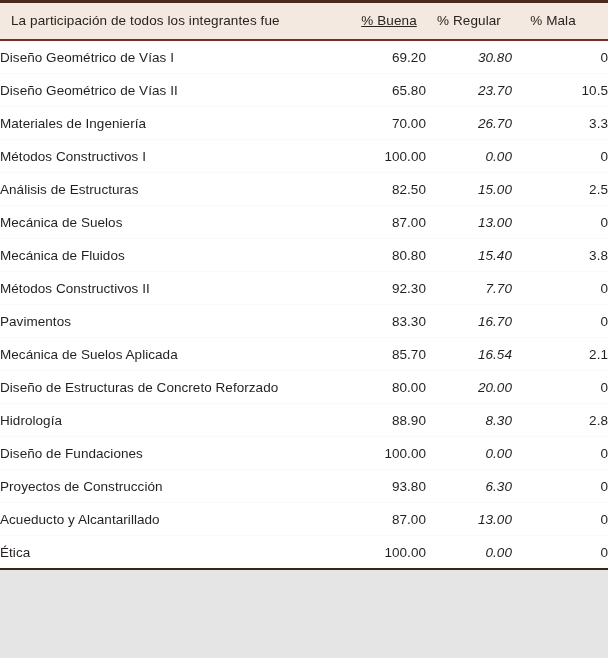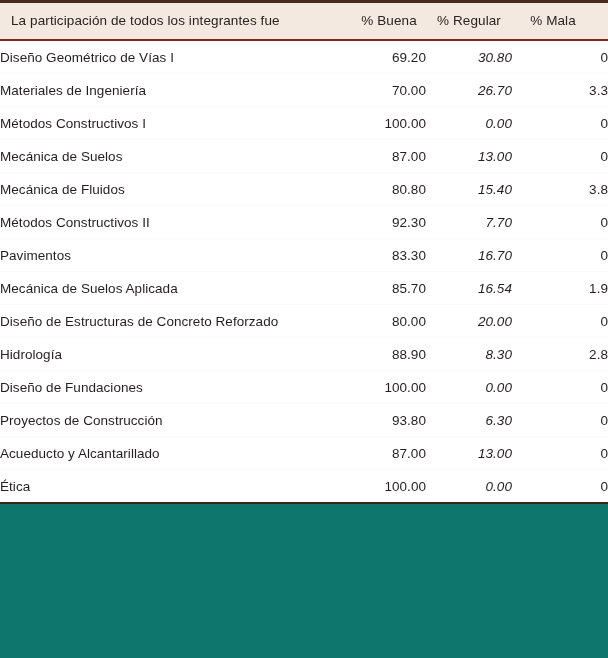--- a/index.html
+++ b/index.html
@@ -12,21 +12,21 @@
     height: 658px;
     overflow: hidden;
     font-family: "Liberation Sans", sans-serif;
     color: #231f20;
   }
 
   .table-wrap {
     width: 608px;
     height: 658px;
     box-sizing: border-box;
-    background: #0f766e;
+    background: #e5e5e5;
     position: relative;
   }
 
   table.data-table {
     width: 608px;
     border-collapse: collapse;
     table-layout: fixed;
     border-top: 3px solid #4a2a18;
     border-bottom: 2px solid #3b2414;
   }
@@ -51,21 +51,21 @@
     letter-spacing: 0.1px;
   }
 
   thead th.th-label {
     text-align: left;
     padding-left: 11px;
   }
   thead th.th-num {
     text-align: center;
   }
-  thead th.th-buena  { padding-right: 0px; }
+  thead th.th-buena  { padding-right: 0px; text-decoration: underline; }
   thead th.th-reg    { padding-right: 0px; }
   thead th.th-mala   { padding-right: 14px; }
 
   tbody tr.data-row {
     background: #ffffff;
   }
   tbody tr.data-row td {
     font-size: 13.5px;
     color: #231f20;
     height: 32px;
@@ -111,32 +111,44 @@
       </tr>
     </thead>
     <tbody id="table-body">
         <tr class="data-row">
           <td class="cell-label">Diseño Geométrico de Vías I</td>
           <td class="cell-num cell-buena">69.20</td>
           <td class="cell-num cell-reg">30.80</td>
           <td class="cell-num cell-mala">0</td>
         </tr>
         <tr class="data-row">
+          <td class="cell-label">Diseño Geométrico de Vías II</td>
+          <td class="cell-num cell-buena">65.80</td>
+          <td class="cell-num cell-reg">23.70</td>
+          <td class="cell-num cell-mala">10.5</td>
+        </tr>
+        <tr class="data-row">
           <td class="cell-label">Materiales de Ingeniería</td>
           <td class="cell-num cell-buena">70.00</td>
           <td class="cell-num cell-reg">26.70</td>
           <td class="cell-num cell-mala">3.3</td>
         </tr>
         <tr class="data-row">
           <td class="cell-label">Métodos Constructivos I</td>
           <td class="cell-num cell-buena">100.00</td>
           <td class="cell-num cell-reg">0.00</td>
           <td class="cell-num cell-mala">0</td>
         </tr>
         <tr class="data-row">
+          <td class="cell-label">Análisis de Estructuras</td>
+          <td class="cell-num cell-buena">82.50</td>
+          <td class="cell-num cell-reg">15.00</td>
+          <td class="cell-num cell-mala">2.5</td>
+        </tr>
+        <tr class="data-row">
           <td class="cell-label">Mecánica de Suelos</td>
           <td class="cell-num cell-buena">87.00</td>
           <td class="cell-num cell-reg">13.00</td>
           <td class="cell-num cell-mala">0</td>
         </tr>
         <tr class="data-row">
           <td class="cell-label">Mecánica de Fluidos</td>
           <td class="cell-num cell-buena">80.80</td>
           <td class="cell-num cell-reg">15.40</td>
           <td class="cell-num cell-mala">3.8</td>
@@ -150,21 +162,21 @@
         <tr class="data-row">
           <td class="cell-label">Pavimentos</td>
           <td class="cell-num cell-buena">83.30</td>
           <td class="cell-num cell-reg">16.70</td>
           <td class="cell-num cell-mala">0</td>
         </tr>
         <tr class="data-row">
           <td class="cell-label">Mecánica de Suelos Aplicada</td>
           <td class="cell-num cell-buena">85.70</td>
           <td class="cell-num cell-reg">16.54</td>
-          <td class="cell-num cell-mala">1.9</td>
+          <td class="cell-num cell-mala">2.1</td>
         </tr>
         <tr class="data-row">
           <td class="cell-label">Diseño de Estructuras de Concreto Reforzado</td>
           <td class="cell-num cell-buena">80.00</td>
           <td class="cell-num cell-reg">20.00</td>
           <td class="cell-num cell-mala">0</td>
         </tr>
         <tr class="data-row">
           <td class="cell-label">Hidrología</td>
           <td class="cell-num cell-buena">88.90</td>

